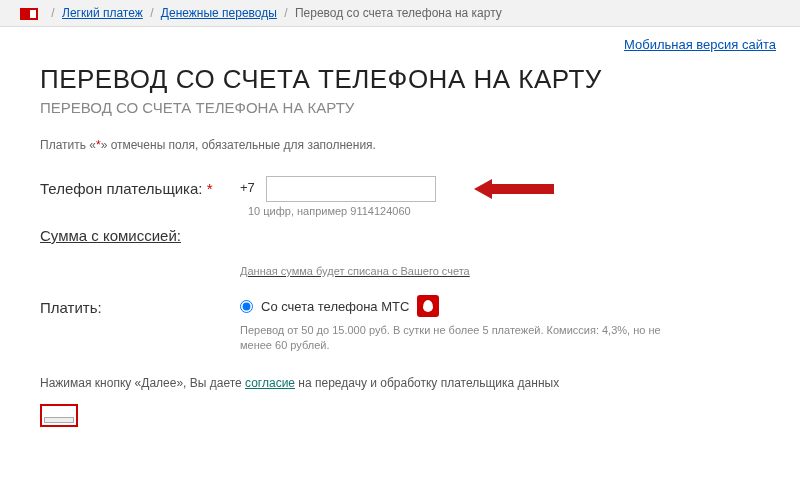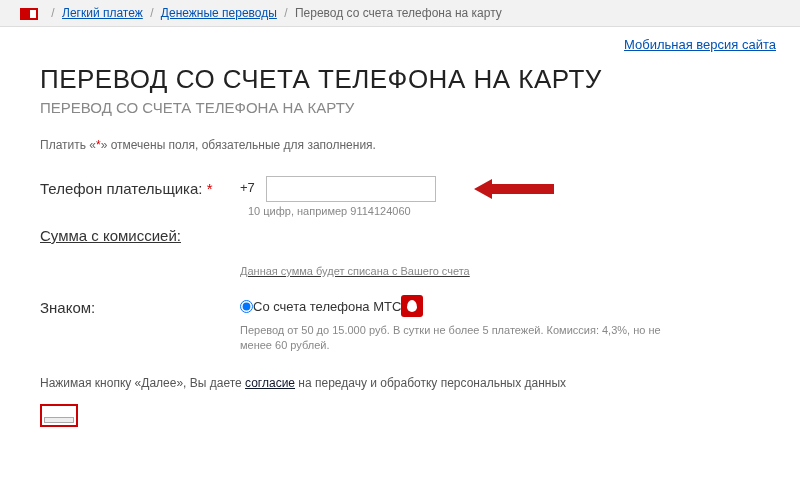--- a/index.html
+++ b/index.html
@@ -115,20 +115,21 @@
     width: 80px;
     height: 26px;
     pointer-events: none;
   }
   .arrow svg { width: 100%; height: 100%; }
   .arrow1 { left: 434px; top: 0; }
   .arrow2 { left: 360px; top: 0; }
   .pay-option {
     display: flex;
     align-items: center;
+    gap: 8px;
   }
   .mts-icon {
     width: 22px; height: 22px;
     background: #cc0000;
     border-radius: 3px;
     position: relative;
   }
   .mts-icon::after {
     content: "";
     position: absolute;
@@ -142,21 +143,21 @@
     color: #888;
     margin-top: 6px;
     line-height: 1.4;
     max-width: 440px;
   }
   .consent {
     font-size: 12px;
     color: #555;
     margin-top: 22px;
   }
-  .consent a { color: #0f172a; }
+  .consent a { color: #0f766e; }
   .next-btn-box {
     margin-top: 14px;
     display: inline-block;
     border: 2px solid #cc0000;
     padding: 2px;
   }
   .next-btn {
     background: #eee;
     border: 1px solid #aaa;
     padding: 2px 14px;
@@ -213,31 +214,31 @@
   </div>
 
   <div class="row spacer-row">
     <div class="label-col"></div>
     <div class="input-col">
       <div class="sub-hint2">Данная сумма будет списана с Вашего счета</div>
     </div>
   </div>
 
   <div class="row">
-    <div class="label-col">Знаком:</div>
+    <div class="label-col">Платить:</div>
     <div class="input-col">
       <div class="pay-option">
         <input type="radio" checked="" style="">
         <span>Со счета телефона МТС</span>
         <span class="mts-icon"></span>
       </div>
       <div class="pay-note">Перевод от 50 до 15.000 руб. В сутки не более 5 платежей. Комиссия: 4,3%, но не менее 60 рублей.</div>
     </div>
   </div>
 
   <p class="consent">
-    <span>Нажимая кнопку «Далее», Вы даете </span><a href="#">согласие</a><span> на передачу и обработку персональных данных</span>
+    <span>Нажимая кнопку «Далее», Вы даете </span><a href="#">согласие</a><span> на передачу и обработку плательщика данных</span>
   </p>
 
   <div class="next-btn-box">
     <button class="next-btn"></button>
   </div>
 </div>
 
 </body></html>

